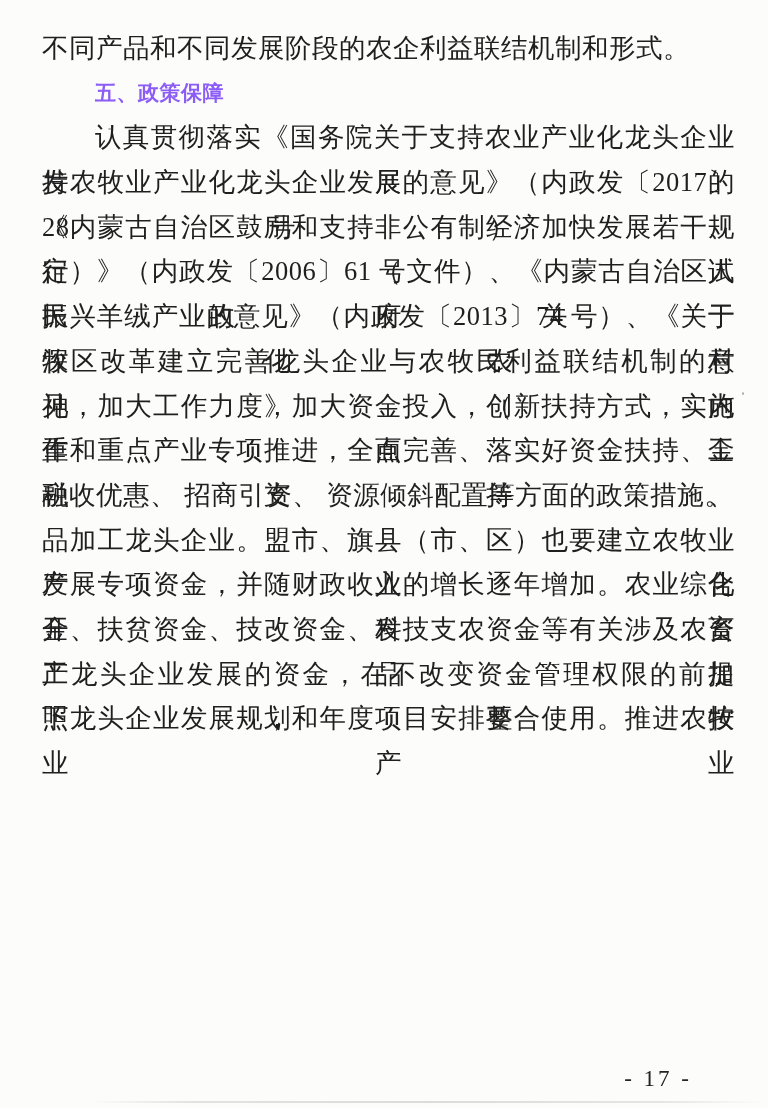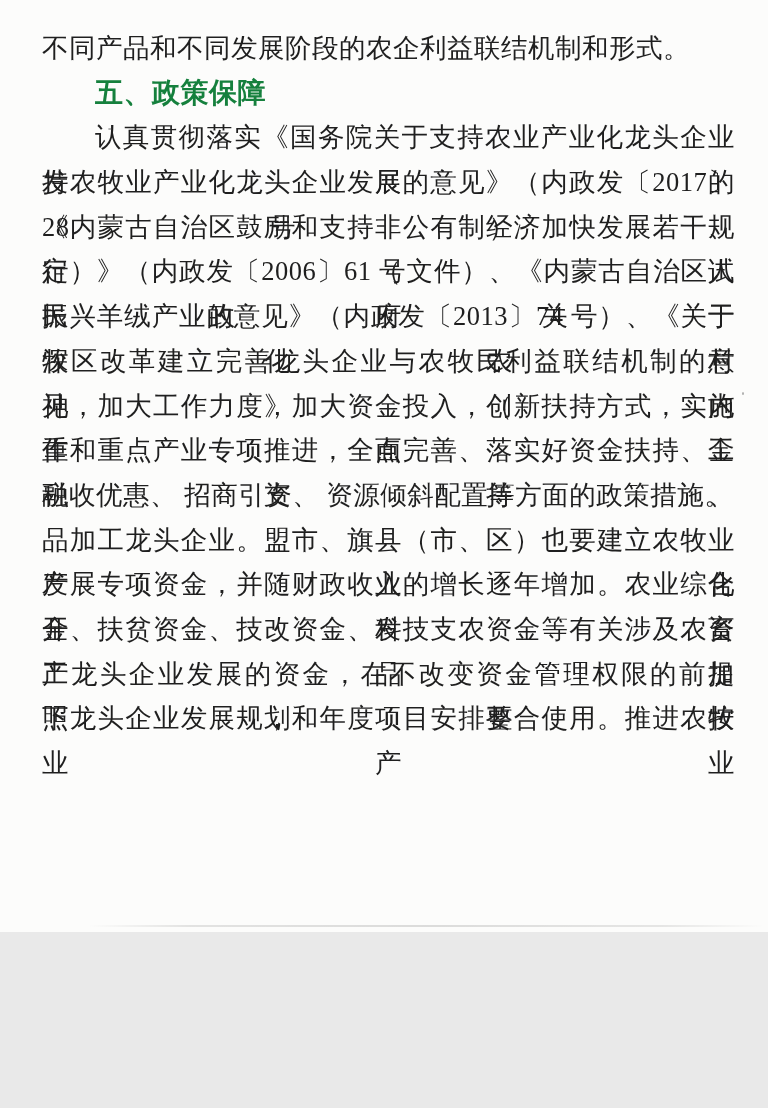--- a/index.html
+++ b/index.html
@@ -1,18 +1,18 @@
 <!DOCTYPE html>
 <html><head>
 <meta charset="utf-8">
 <style>
   html,body{margin:0;padding:0;background:#e9e9e9;}
   .page{
     position:relative;
-    width:768px;height:932px;
+    width:768px;height:1108px;
     margin:0 auto;
     background:#fcfcfb;
     overflow:hidden;
     font-family:"Liberation Serif","DejaVu Serif",serif;
     color:#1f1f1f;
   }
   .textblock{
     position:absolute;
     left:42px;
     top:26px;
@@ -30,22 +30,22 @@
   
   .j{
     text-align:justify;
     text-align-last:justify;
   }
   
   .ind{ text-indent:53px; }
   
   .h{
     font-weight:bold;
-    font-size:28px;
-    color:#15803d;
+    font-size:21px;
+    color:#8b5cf6;
   }
   .footer{
     position:absolute;
     top:1066px;
     right:76px;
     font-size:23px;
     letter-spacing:3px;
     color:#242424;
     margin-left:32px;
   }

